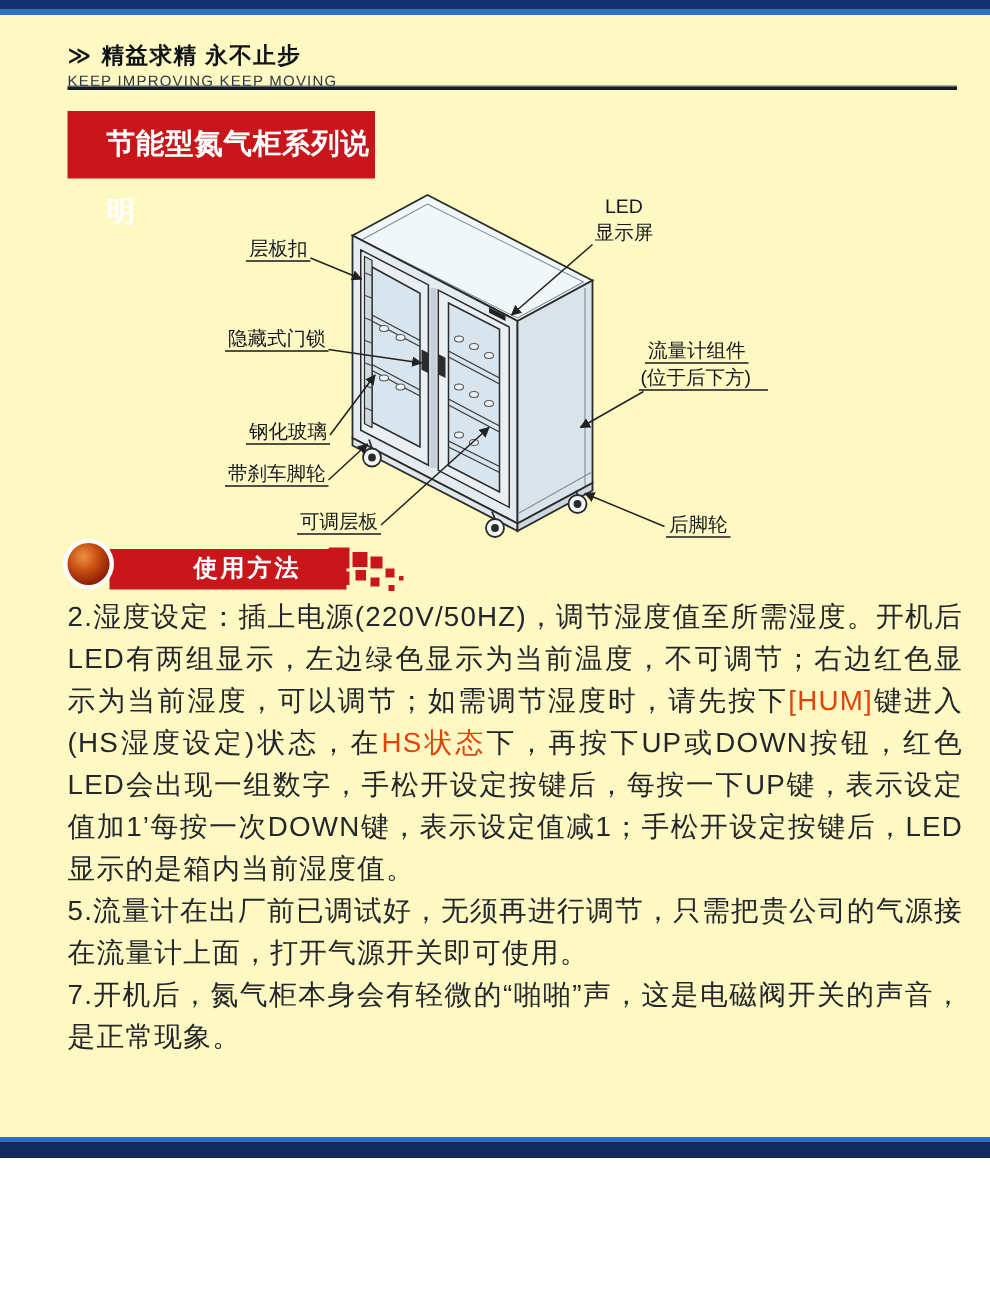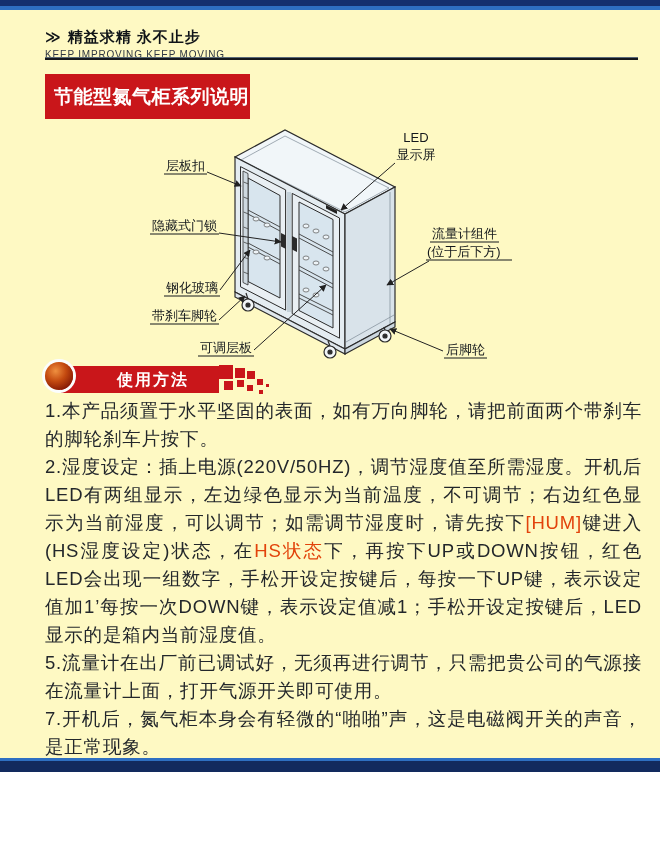--- a/index.html
+++ b/index.html
@@ -9,28 +9,28 @@
         background:linear-gradient(to bottom,#14306f 0%,#14306f 60%,#2e6fc2 60%,#2e6fc2 100%);}
   .bottombar{position:absolute;bottom:0;left:0;width:660px;height:14px;
         background:linear-gradient(to bottom,#2e6fc2 0%,#2e6fc2 22%,#122a5e 22%,#122a5e 100%);}
   .brand{position:absolute;left:45px;top:28px;}
   .brand-cn{font-size:15px;font-weight:bold;color:#101418;letter-spacing:1px;}
   .brand-cn .chev{margin-right:6px;}
   .brand-en{font-size:10px;color:#2f3742;letter-spacing:0.8px;margin-top:2px;}
   .rule{position:absolute;left:45px;top:57px;width:593px;height:3px;
         background:linear-gradient(to bottom,#5a6a78 0 33%,#15181c 33% 100%);}
   .title-banner{position:absolute;left:45px;top:74px;width:205px;height:45px;background:#c9161a;
-        color:#ffffff;font-size:19px;font-weight:bold;line-height:45px;padding-left:9px;
+        color:#ffffff;font-size:19px;font-weight:bold;line-height:45px;padding-left:26px;
         letter-spacing:0.5px;box-sizing:border-box;}
   .diagram{position:absolute;left:40px;top:122px;width:600px;height:243px;}
   .diagram text{font-size:13px;fill:#14181c;font-family:"Liberation Sans","DejaVu Sans",sans-serif;}
   .usage-ball{position:absolute;left:45px;top:362px;width:28px;height:28px;border-radius:50%;
         background:radial-gradient(circle at 38% 32%,#ef9040 0%,#c44a10 40%,#8a1d05 75%,#641104 100%);
         box-shadow:0 0 0 3px #fbfdfe;z-index:2;}
-  .usage-bar{position:absolute;left:61px;top:366px;width:158px;height:27px;background:#c9161a;
+  .usage-bar{position:absolute;left:73px;top:366px;width:158px;height:27px;background:#c9161a;
         color:#fff;font-weight:bold;font-size:16px;line-height:27px;text-align:center;
         padding-left:26px;box-sizing:border-box;letter-spacing:2px;z-index:1;}
   .checkers{position:absolute;left:219px;top:363px;}
   .text-block{position:absolute;left:45px;top:397px;width:597px;font-size:18.5px;line-height:28px;
         color:#23272b;text-align:justify;letter-spacing:0.8px;}
   .text-block p{margin:0;}
   .red{color:#e2430b;}
 </style>
 </head>
 <body>
@@ -178,20 +178,19 @@
         <rect x="18" y="17" width="7" height="7"></rect>
       <rect x="28" y="8" width="8" height="8"></rect>
         <rect x="28" y="22" width="6" height="6"></rect>
       <rect x="38" y="16" width="6" height="6"></rect>
         <rect x="40" y="27" width="4" height="4"></rect>
       <rect x="47" y="21" width="3" height="3"></rect>
     </g>
   </svg>
 
   <div class="text-block">
-    <p>1.本产品须置于水平坚固的表面，如有万向脚轮，请把前面两个带刹车的脚轮刹车片按下。</p>
     <p><span>2.湿度设定：插上电源(220V/50HZ)，调节湿度值至所需湿度。开机后LED有两组显示，左边绿色显示为当前温度，不可调节；右边红色显示为当前湿度，可以调节；如需调节湿度时，请先按下</span><span class="red">[HUM]</span><span>键进入(HS湿度设定)状态，在</span><span class="red">HS状态</span><span>下，再按下UP或DOWN按钮，红色LED会出现一组数字，手松开设定按键后，每按一下UP键，表示设定值加1’每按一次DOWN键，表示设定值减1；手松开设定按键后，LED显示的是箱内当前湿度值。</span></p>
     <p>5.流量计在出厂前已调试好，无须再进行调节，只需把贵公司的气源接在流量计上面，打开气源开关即可使用。</p>
     <p>7.开机后，氮气柜本身会有轻微的“啪啪”声，这是电磁阀开关的声音，是正常现象。</p>
   </div>
 
   <div class="bottombar"></div>
 </div>
 
 </body></html>

